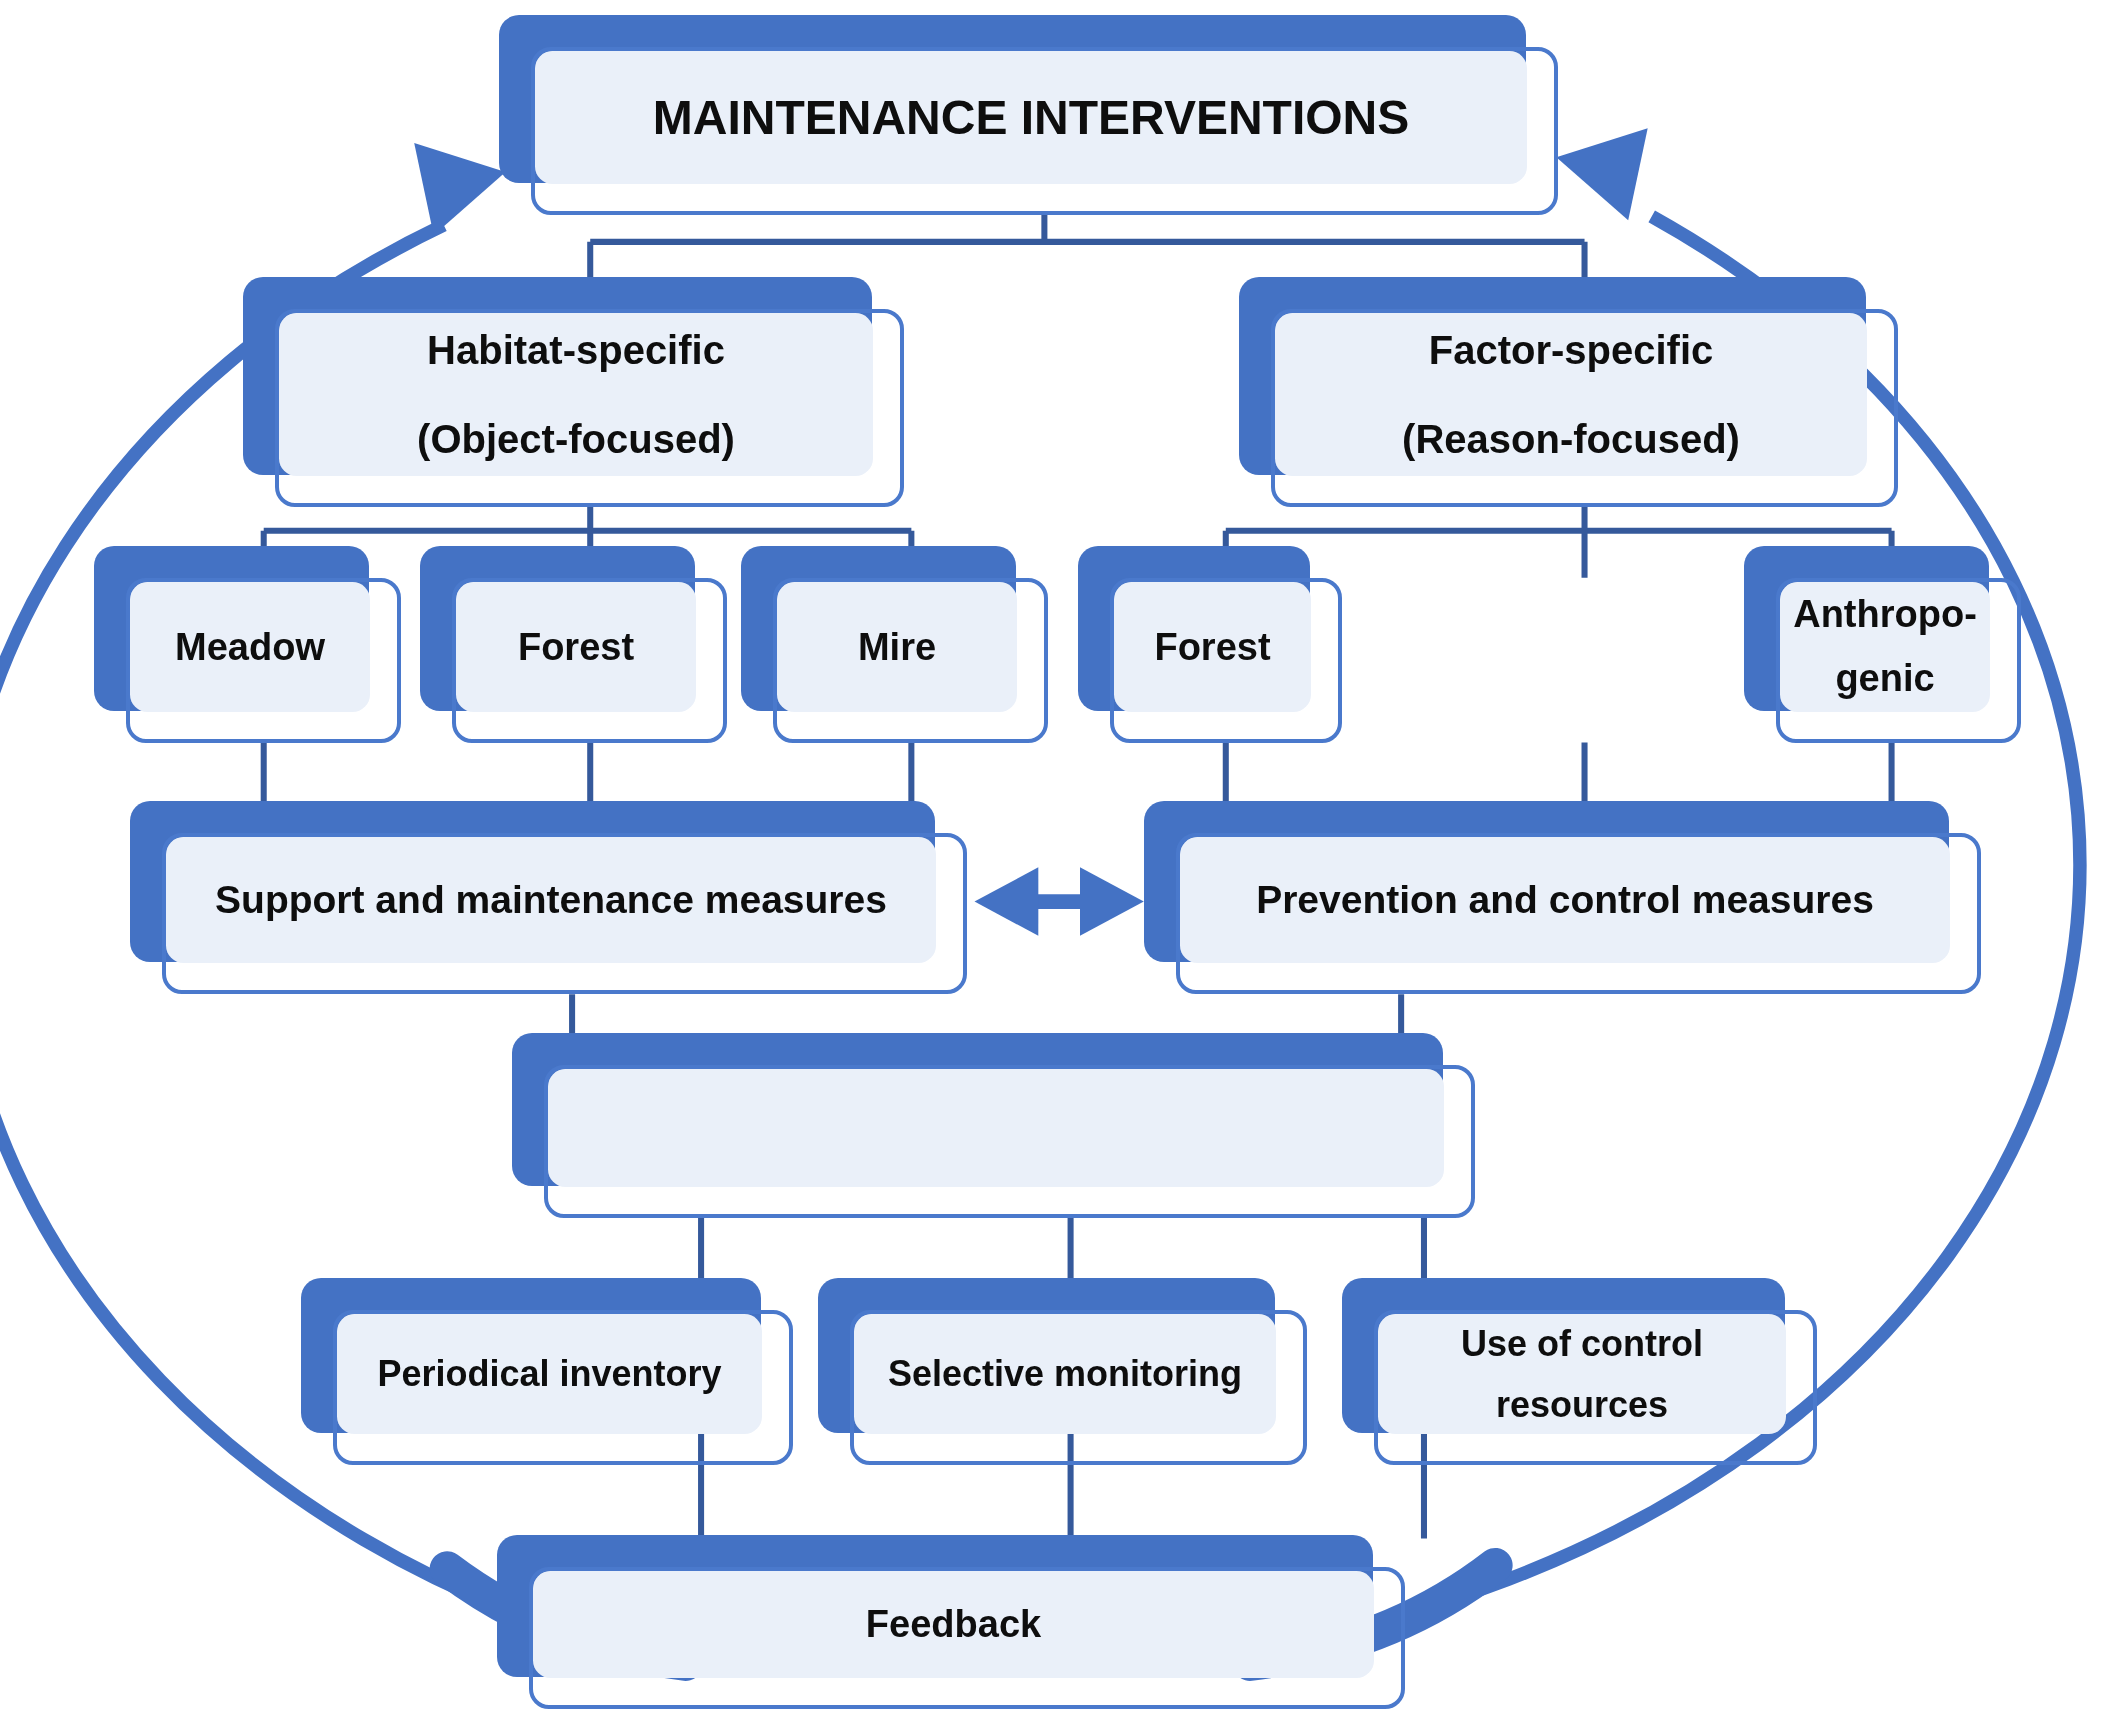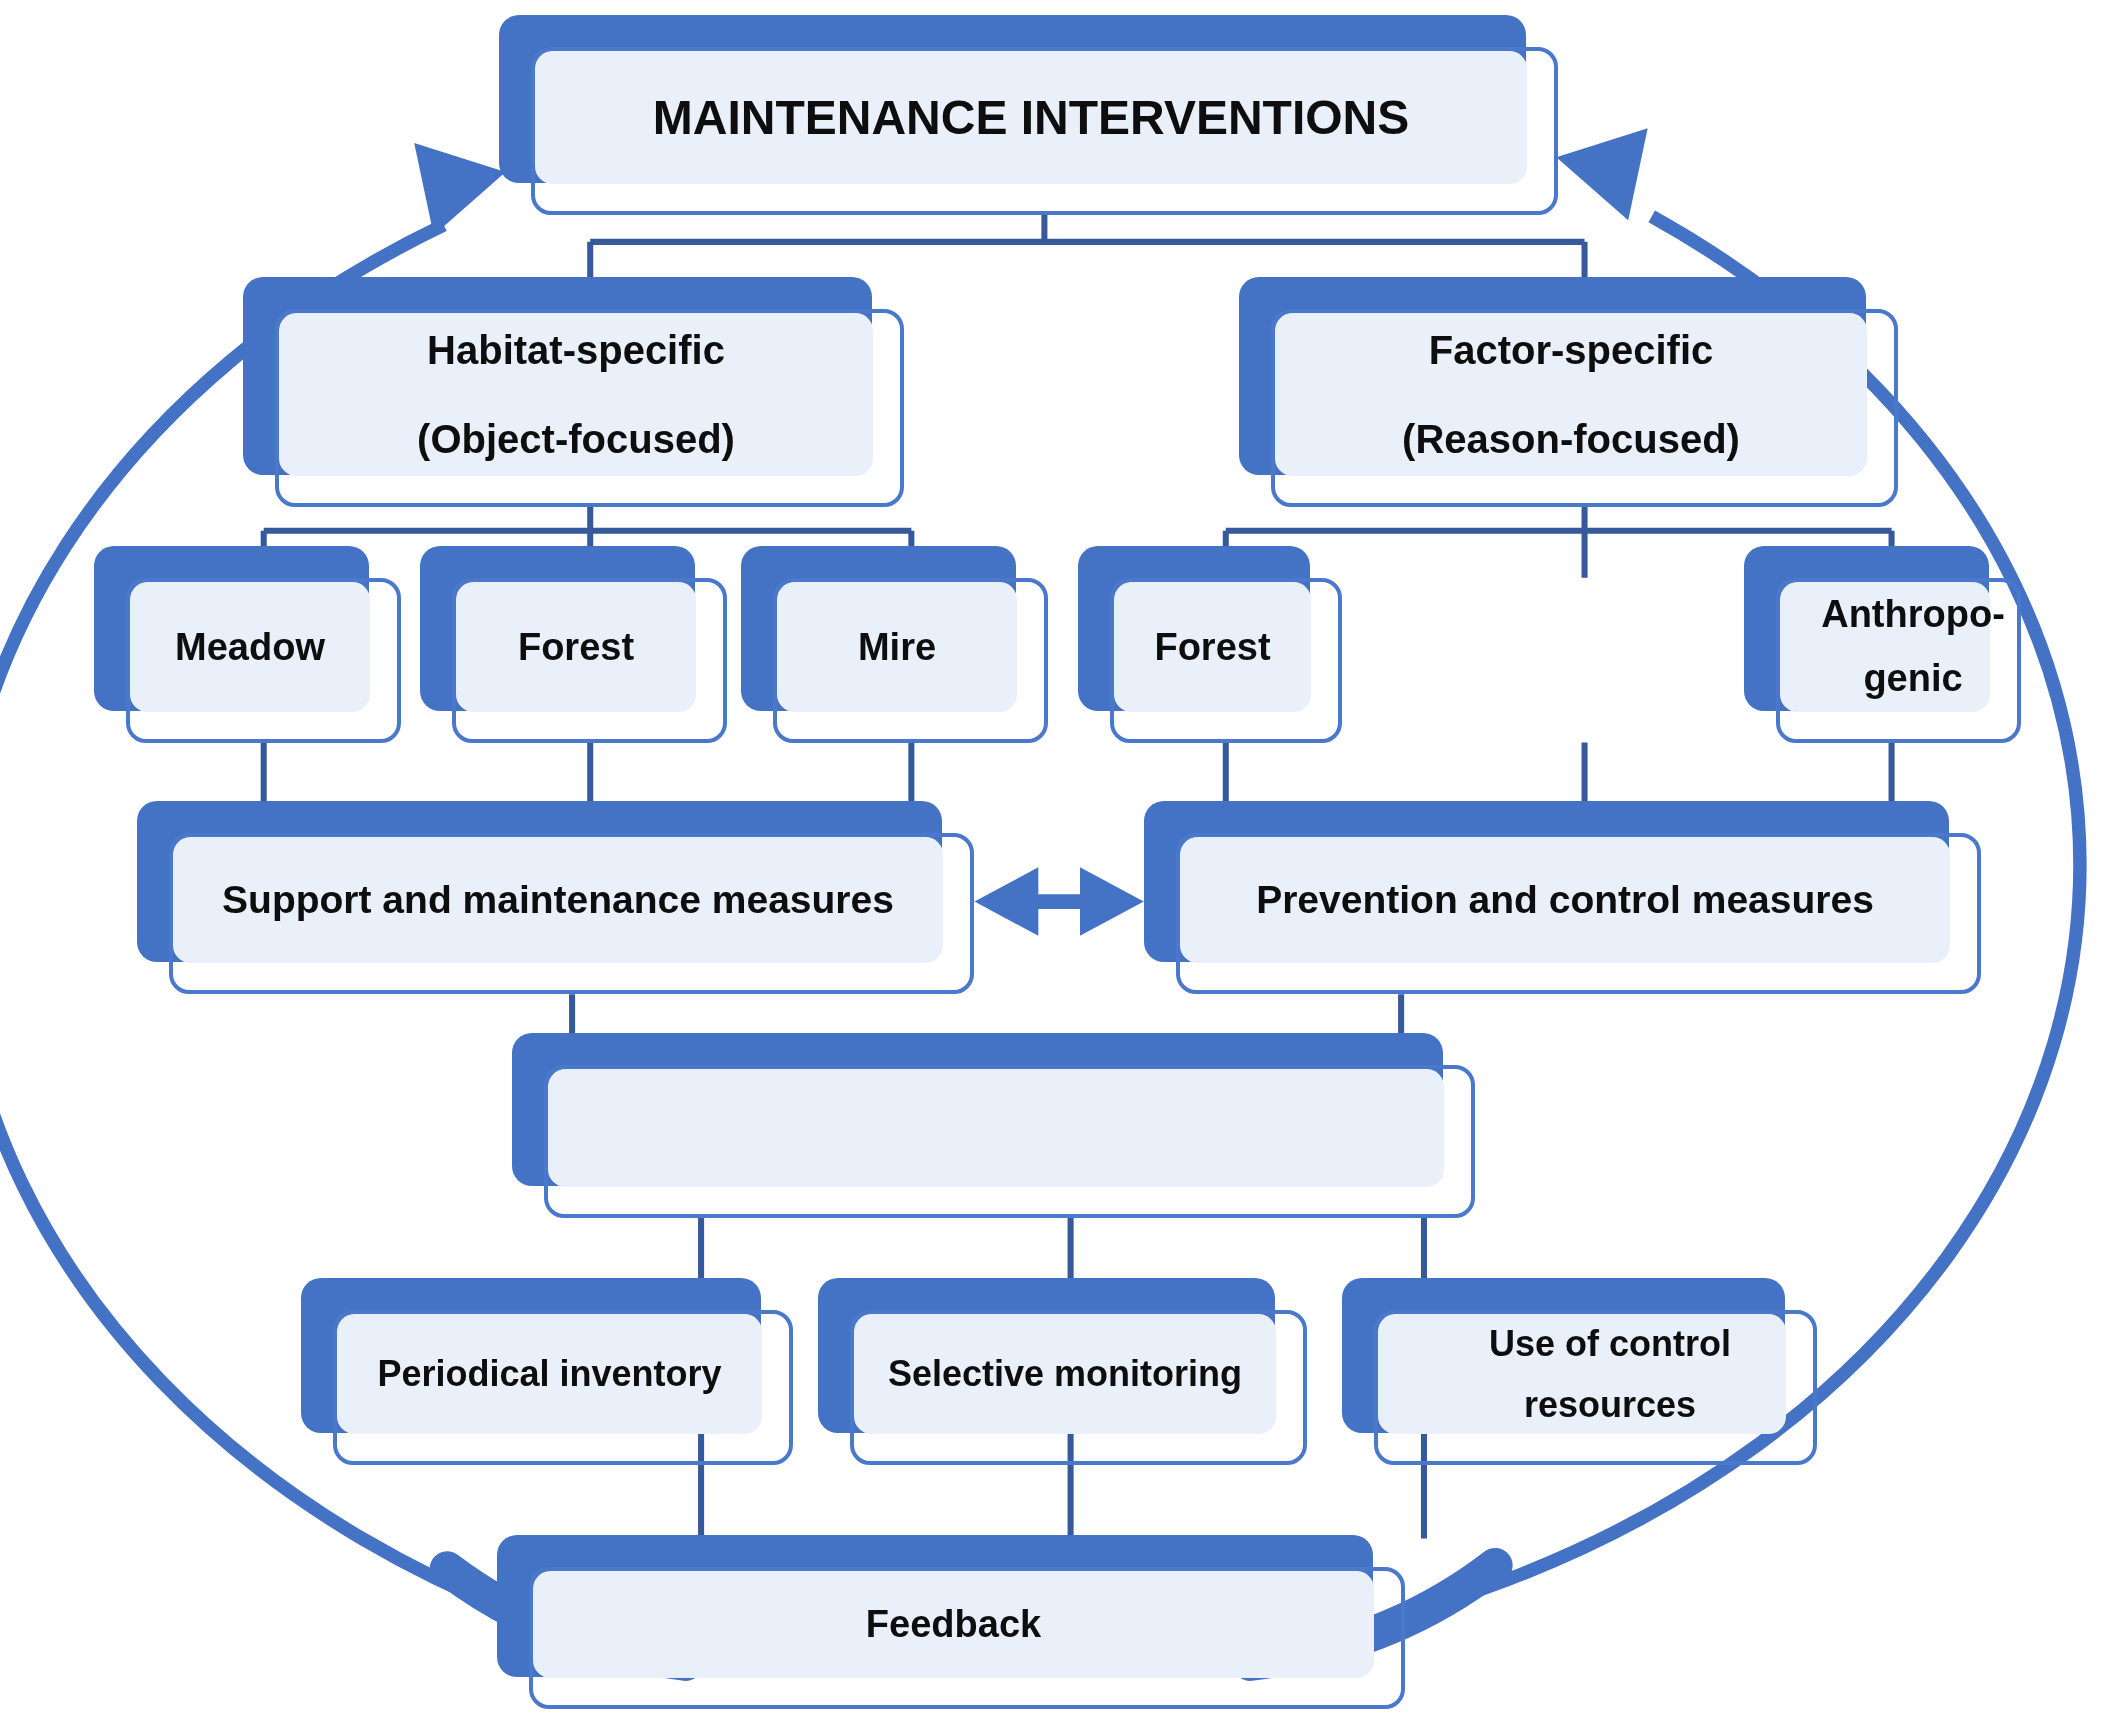--- a/index.html
+++ b/index.html
@@ -47,21 +47,21 @@
     text-align:center;font-weight:bold;color:var(--text);
   }
   .fs-title{font-size:48px;}
   .fs-branch{font-size:40px;}
   .fs-hab{font-size:38px;}
   .fs-meas{font-size:39px;}
   .fs-assess{font-size:42px;}
   .fs-follow{font-size:36px;}
   .fs-feed{font-size:38px;}
   .gap-wide{row-gap:44px;}
-  .gap-tight{row-gap:20px;line-height:1.15;padding-left:28px;}
+  .gap-tight{row-gap:20px;line-height:1.15;}
 </style>
 </head>
 <body>
 
 <div id="canvas">
 
   <svg id="wires" viewBox="0 0 3153 2581">
 
     <path class="arc" d="M 900 2448 A 1520 1185 0 0 1 660 335"></path>
     <path class="arc" d="M 1830 2455 A 1520 1185 0 0 0 2458 322"></path>
@@ -142,21 +142,21 @@
   <div class="node" style="left:1776px;top:578px;width:245px;height:165px">
     <div class="slab"></div>
     <div class="panel"></div>
     <div class="outline"></div>
     <div class="label fs-hab gap-tight">
       <span>Anthropo-</span>
       <span>genic</span>
     </div>
   </div>
 
-  <div class="node" style="left:169px;top:833px;width:805px;height:161px">
+  <div class="node" style="left:162px;top:833px;width:805px;height:161px">
     <div class="slab"></div>
     <div class="panel"></div>
     <div class="outline"></div>
     <div class="label fs-meas">Support and maintenance measures</div>
   </div>
 
   <div class="node" style="left:1176px;top:833px;width:805px;height:161px">
     <div class="slab"></div>
     <div class="panel"></div>
     <div class="outline"></div>

